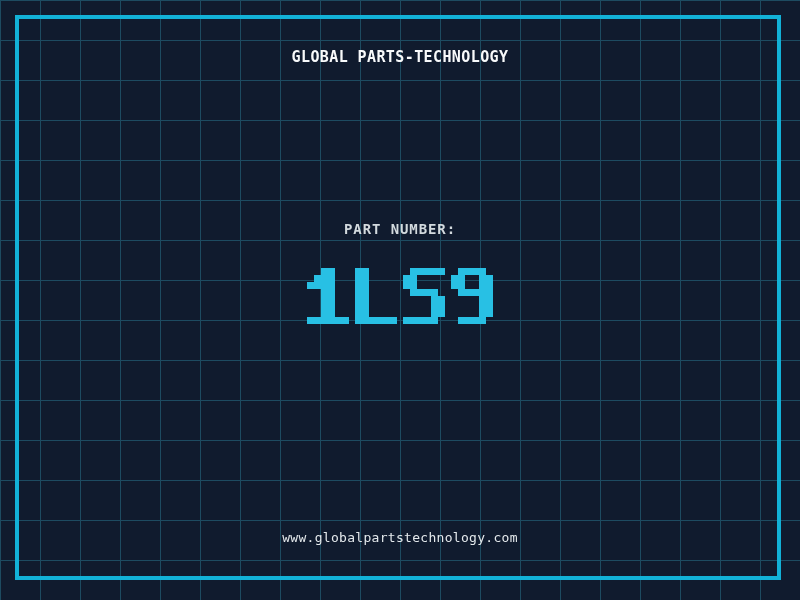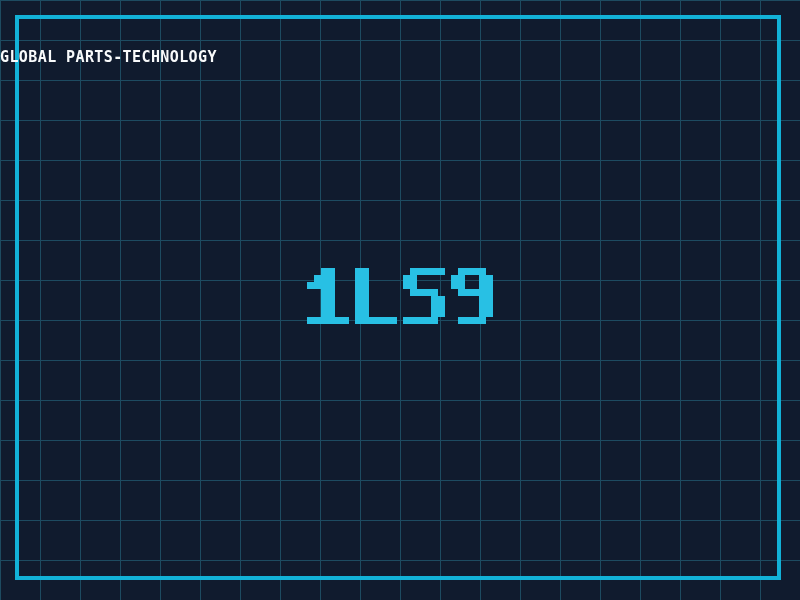--- a/index.html
+++ b/index.html
@@ -32,21 +32,21 @@
     width: 766px;
     height: 565px;
     border: 4px solid var(--frame, #12b1d7);
     box-sizing: border-box;
   }
   .content { position: absolute; inset: 0; }
   .content > div {
     position: absolute;
     left: 0;
     width: 800px;
-    text-align: left;
+    text-align: center;
     white-space: pre;
   }
   .title {
     top: 48px;
     font-size: 15px;
     font-weight: bold;
     letter-spacing: 0.4px;
     color: var(--title, #f8fafb);
   }
   .subtitle {
@@ -84,15 +84,17 @@
   }
 </style>
 </head>
 <body>
 
 <div class="plate">
   <div class="grid-bg"></div>
   <div class="frame"></div>
   <div class="content">
     <div class="title">GLOBAL PARTS-TECHNOLOGY</div>
+    <div class="part-label">PART NUMBER:</div>
     <div class="part-number"><div class="glyph"><div class="px"></div><div class="px"></div><div class="px on"></div><div class="px on"></div><div class="px"></div><div class="px"></div><div class="px"></div><div class="px on"></div><div class="px on"></div><div class="px on"></div><div class="px"></div><div class="px"></div><div class="px on"></div><div class="px on"></div><div class="px on"></div><div class="px on"></div><div class="px"></div><div class="px"></div><div class="px"></div><div class="px"></div><div class="px on"></div><div class="px on"></div><div class="px"></div><div class="px"></div><div class="px"></div><div class="px"></div><div class="px on"></div><div class="px on"></div><div class="px"></div><div class="px"></div><div class="px"></div><div class="px"></div><div class="px on"></div><div class="px on"></div><div class="px"></div><div class="px"></div><div class="px"></div><div class="px"></div><div class="px on"></div><div class="px on"></div><div class="px"></div><div class="px"></div><div class="px on"></div><div class="px on"></div><div class="px on"></div><div class="px on"></div><div class="px on"></div><div class="px on"></div></div><div class="glyph"><div class="px on"></div><div class="px on"></div><div class="px"></div><div class="px"></div><div class="px"></div><div class="px"></div><div class="px on"></div><div class="px on"></div><div class="px"></div><div class="px"></div><div class="px"></div><div class="px"></div><div class="px on"></div><div class="px on"></div><div class="px"></div><div class="px"></div><div class="px"></div><div class="px"></div><div class="px on"></div><div class="px on"></div><div class="px"></div><div class="px"></div><div class="px"></div><div class="px"></div><div class="px on"></div><div class="px on"></div><div class="px"></div><div class="px"></div><div class="px"></div><div class="px"></div><div class="px on"></div><div class="px on"></div><div class="px"></div><div class="px"></div><div class="px"></div><div class="px"></div><div class="px on"></div><div class="px on"></div><div class="px"></div><div class="px"></div><div class="px"></div><div class="px"></div><div class="px on"></div><div class="px on"></div><div class="px on"></div><div class="px on"></div><div class="px on"></div><div class="px on"></div></div><div class="glyph"><div class="px"></div><div class="px on"></div><div class="px on"></div><div class="px on"></div><div class="px on"></div><div class="px on"></div><div class="px on"></div><div class="px on"></div><div class="px"></div><div class="px"></div><div class="px"></div><div class="px"></div><div class="px on"></div><div class="px on"></div><div class="px"></div><div class="px"></div><div class="px"></div><div class="px"></div><div class="px"></div><div class="px on"></div><div class="px on"></div><div class="px on"></div><div class="px on"></div><div class="px"></div><div class="px"></div><div class="px"></div><div class="px"></div><div class="px"></div><div class="px on"></div><div class="px on"></div><div class="px"></div><div class="px"></div><div class="px"></div><div class="px"></div><div class="px on"></div><div class="px on"></div><div class="px"></div><div class="px"></div><div class="px"></div><div class="px"></div><div class="px on"></div><div class="px on"></div><div class="px on"></div><div class="px on"></div><div class="px on"></div><div class="px on"></div><div class="px on"></div><div class="px"></div></div><div class="glyph"><div class="px"></div><div class="px on"></div><div class="px on"></div><div class="px on"></div><div class="px on"></div><div class="px"></div><div class="px on"></div><div class="px on"></div><div class="px"></div><div class="px"></div><div class="px on"></div><div class="px on"></div><div class="px on"></div><div class="px on"></div><div class="px"></div><div class="px"></div><div class="px on"></div><div class="px on"></div><div class="px"></div><div class="px on"></div><div class="px on"></div><div class="px on"></div><div class="px on"></div><div class="px on"></div><div class="px"></div><div class="px"></div><div class="px"></div><div class="px"></div><div class="px on"></div><div class="px on"></div><div class="px"></div><div class="px"></div><div class="px"></div><div class="px"></div><div class="px on"></div><div class="px on"></div><div class="px"></div><div class="px"></div><div class="px"></div><div class="px"></div><div class="px on"></div><div class="px on"></div><div class="px"></div><div class="px on"></div><div class="px on"></div><div class="px on"></div><div class="px on"></div><div class="px"></div></div></div>
+    <div class="website">www.globalpartstechnology.com</div>
   </div>
 </div>
 
 </body></html>

